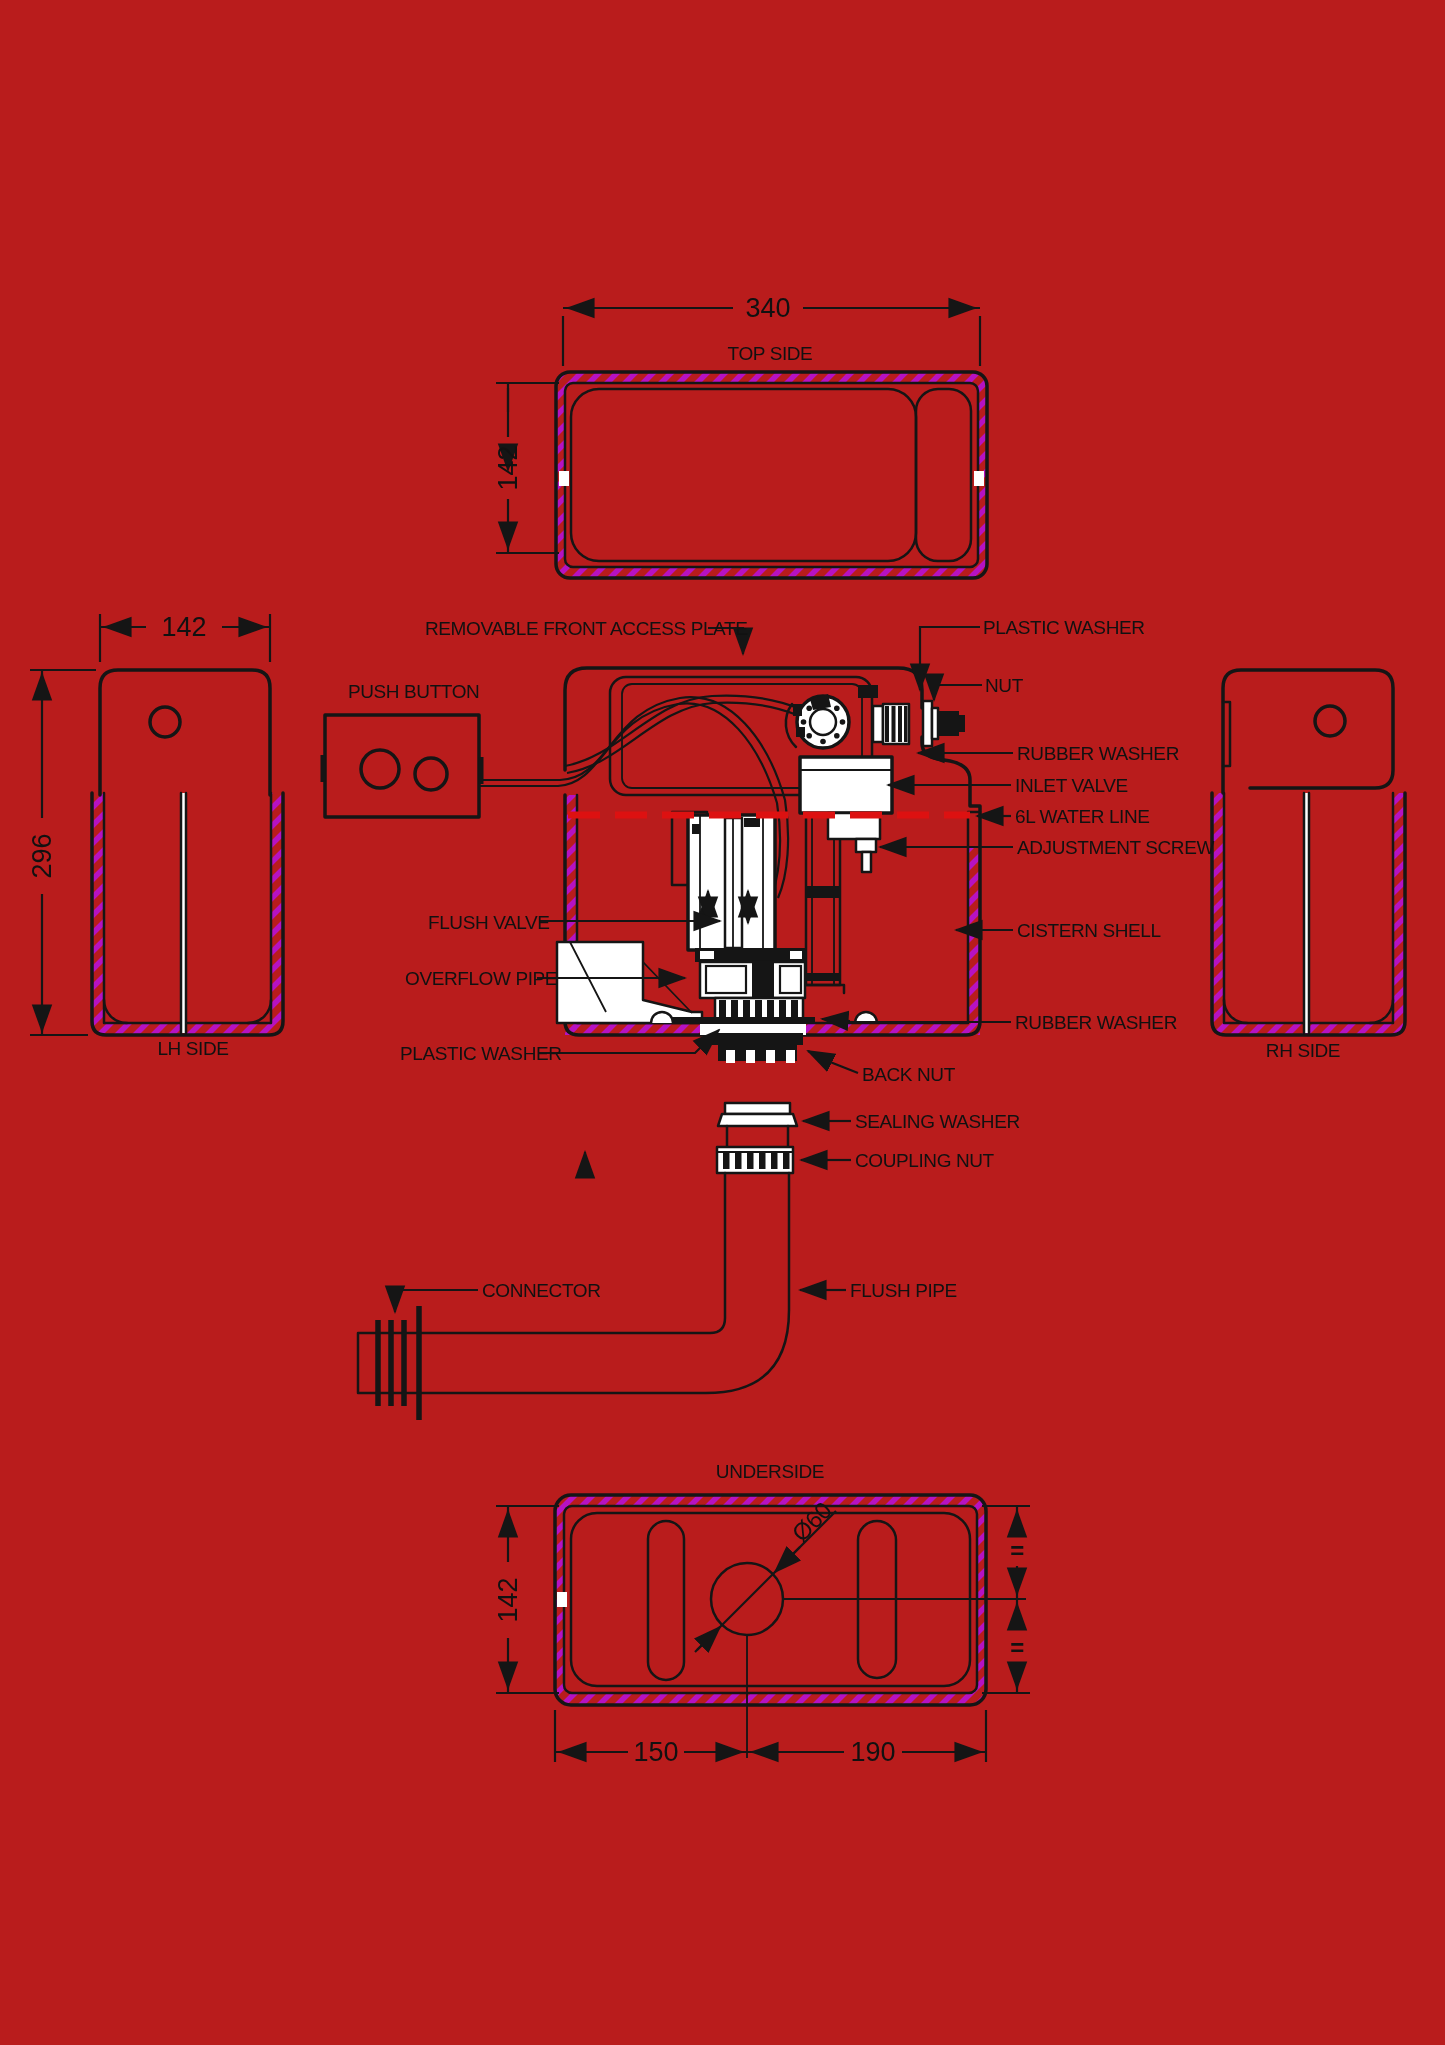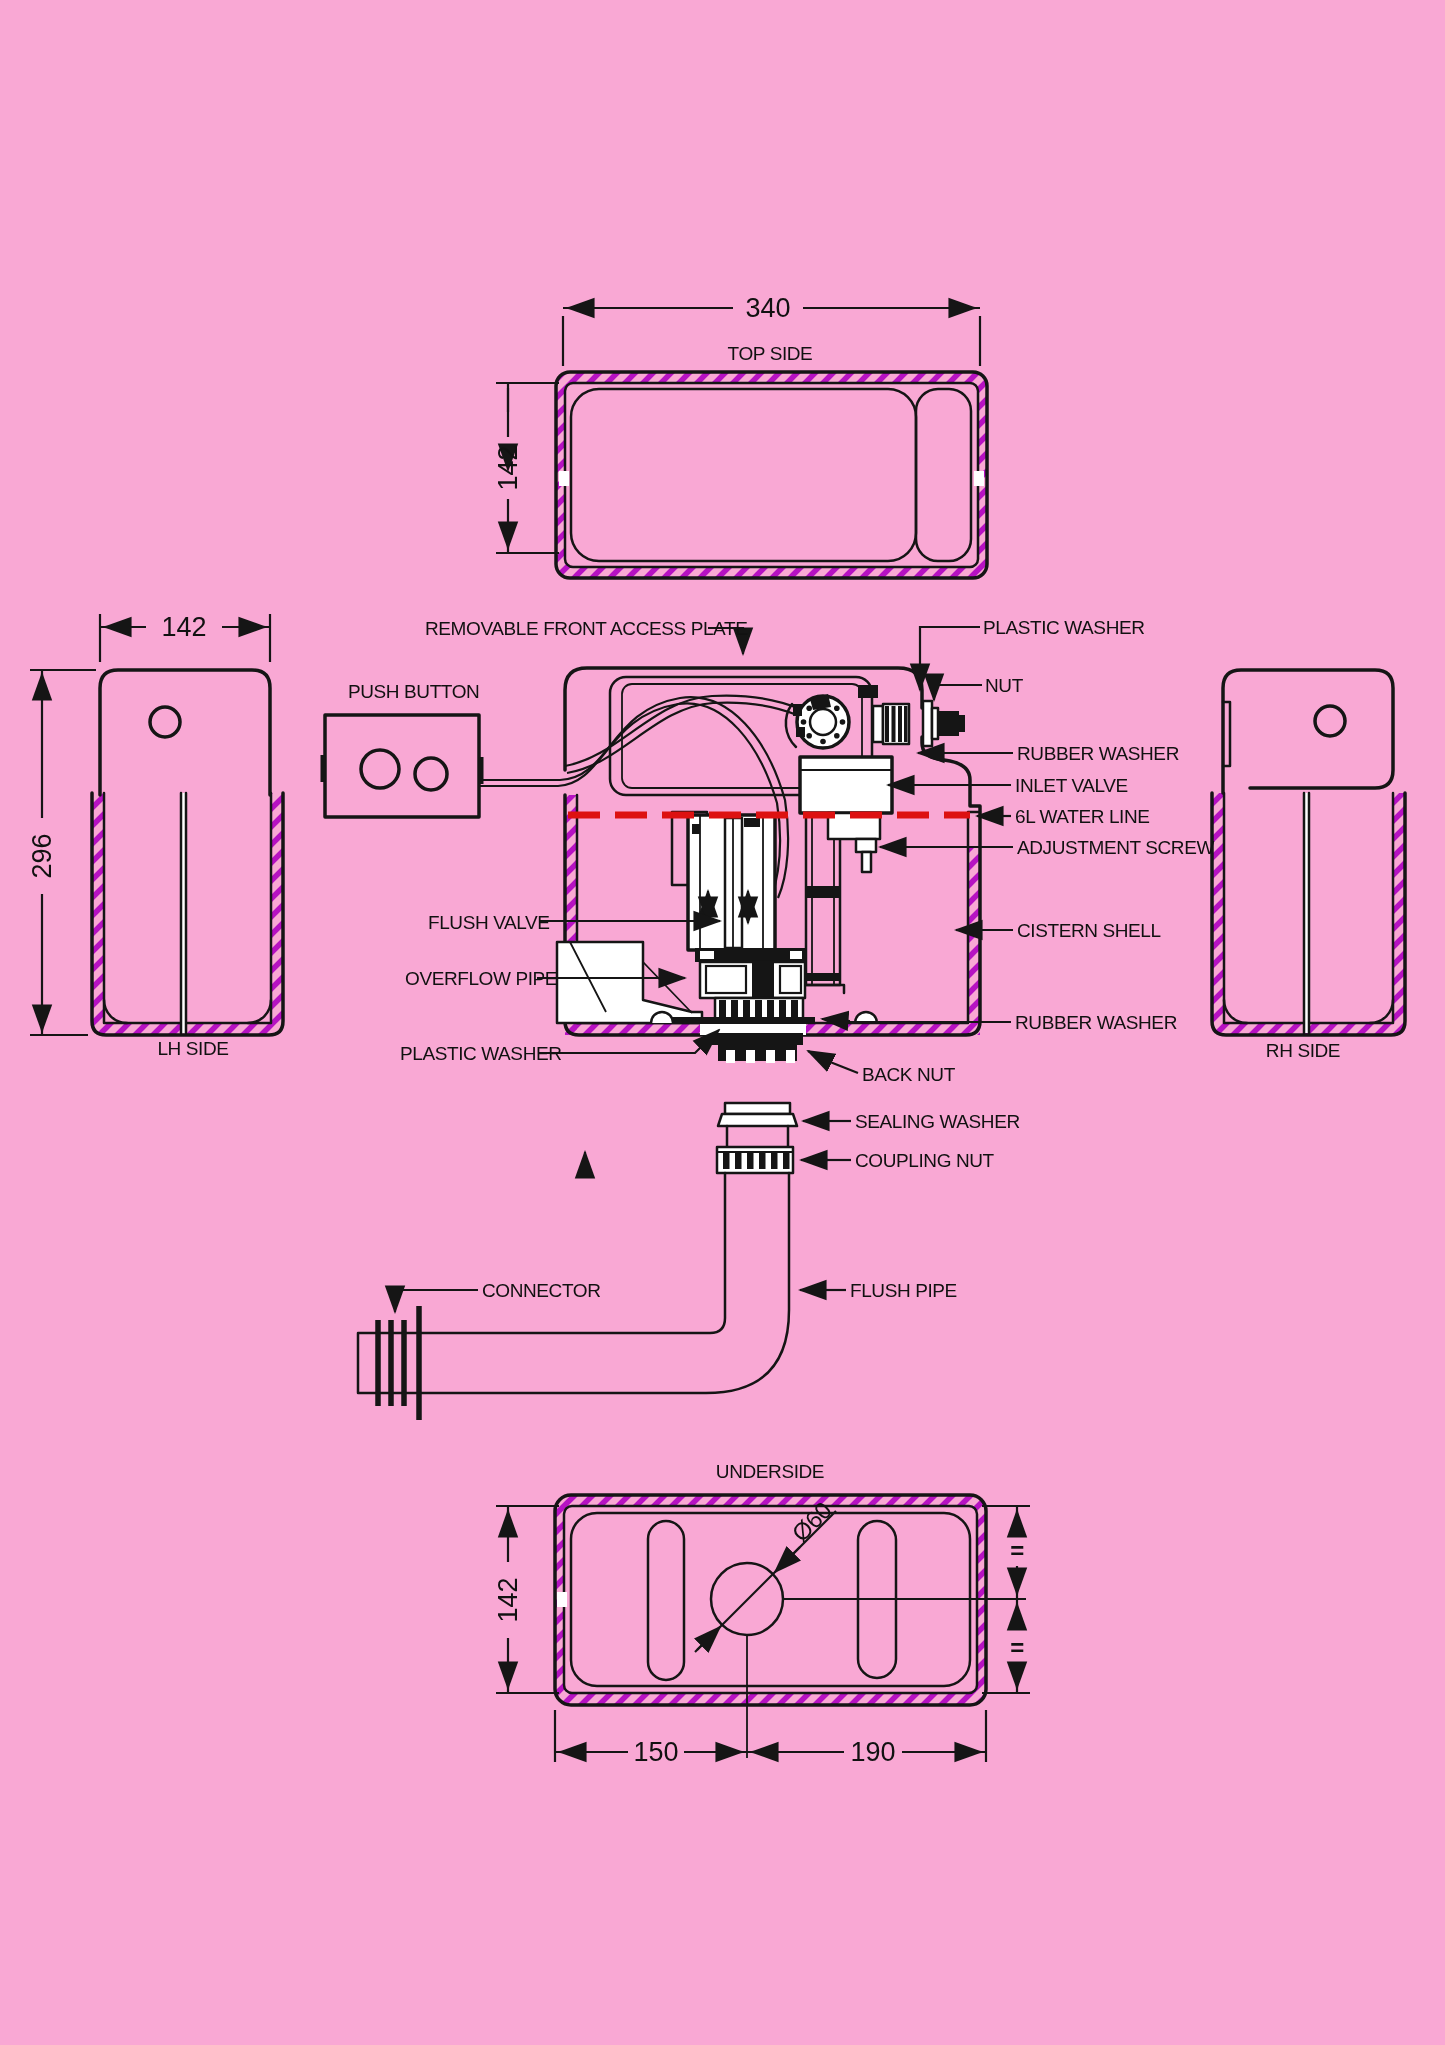--- a/index.html
+++ b/index.html
@@ -1,21 +1,21 @@
 <!DOCTYPE html>
 <html style="--line: #151515; --hatch: #b612c2; --water: #dd1111;"><head>
 <meta charset="utf-8">
 <style>
   :root{
     --line:#151515;
     --hatch:#b612c2;
     --water:#dd1111;
   }
   html,body{margin:0;padding:0;background:#ffffff;}
-  .page{width:1445px;height:2045px;background:#f9a8d4;position:relative;font-family:"Liberation Sans",sans-serif;}
+  .page{width:1445px;height:2045px;background:#b91c1c;position:relative;font-family:"Liberation Sans",sans-serif;}
   svg{display:block;}
   svg text{
     font-family:"Liberation Sans","DejaVu Sans",sans-serif;
     fill:#111;
     letter-spacing:-0.4px;
   }
   .lbl{font-size:19px;}
   .dim{font-size:27px;letter-spacing:0;}
   .dimr{font-size:24px;}
   .eq{font-size:24px;font-weight:bold;}

